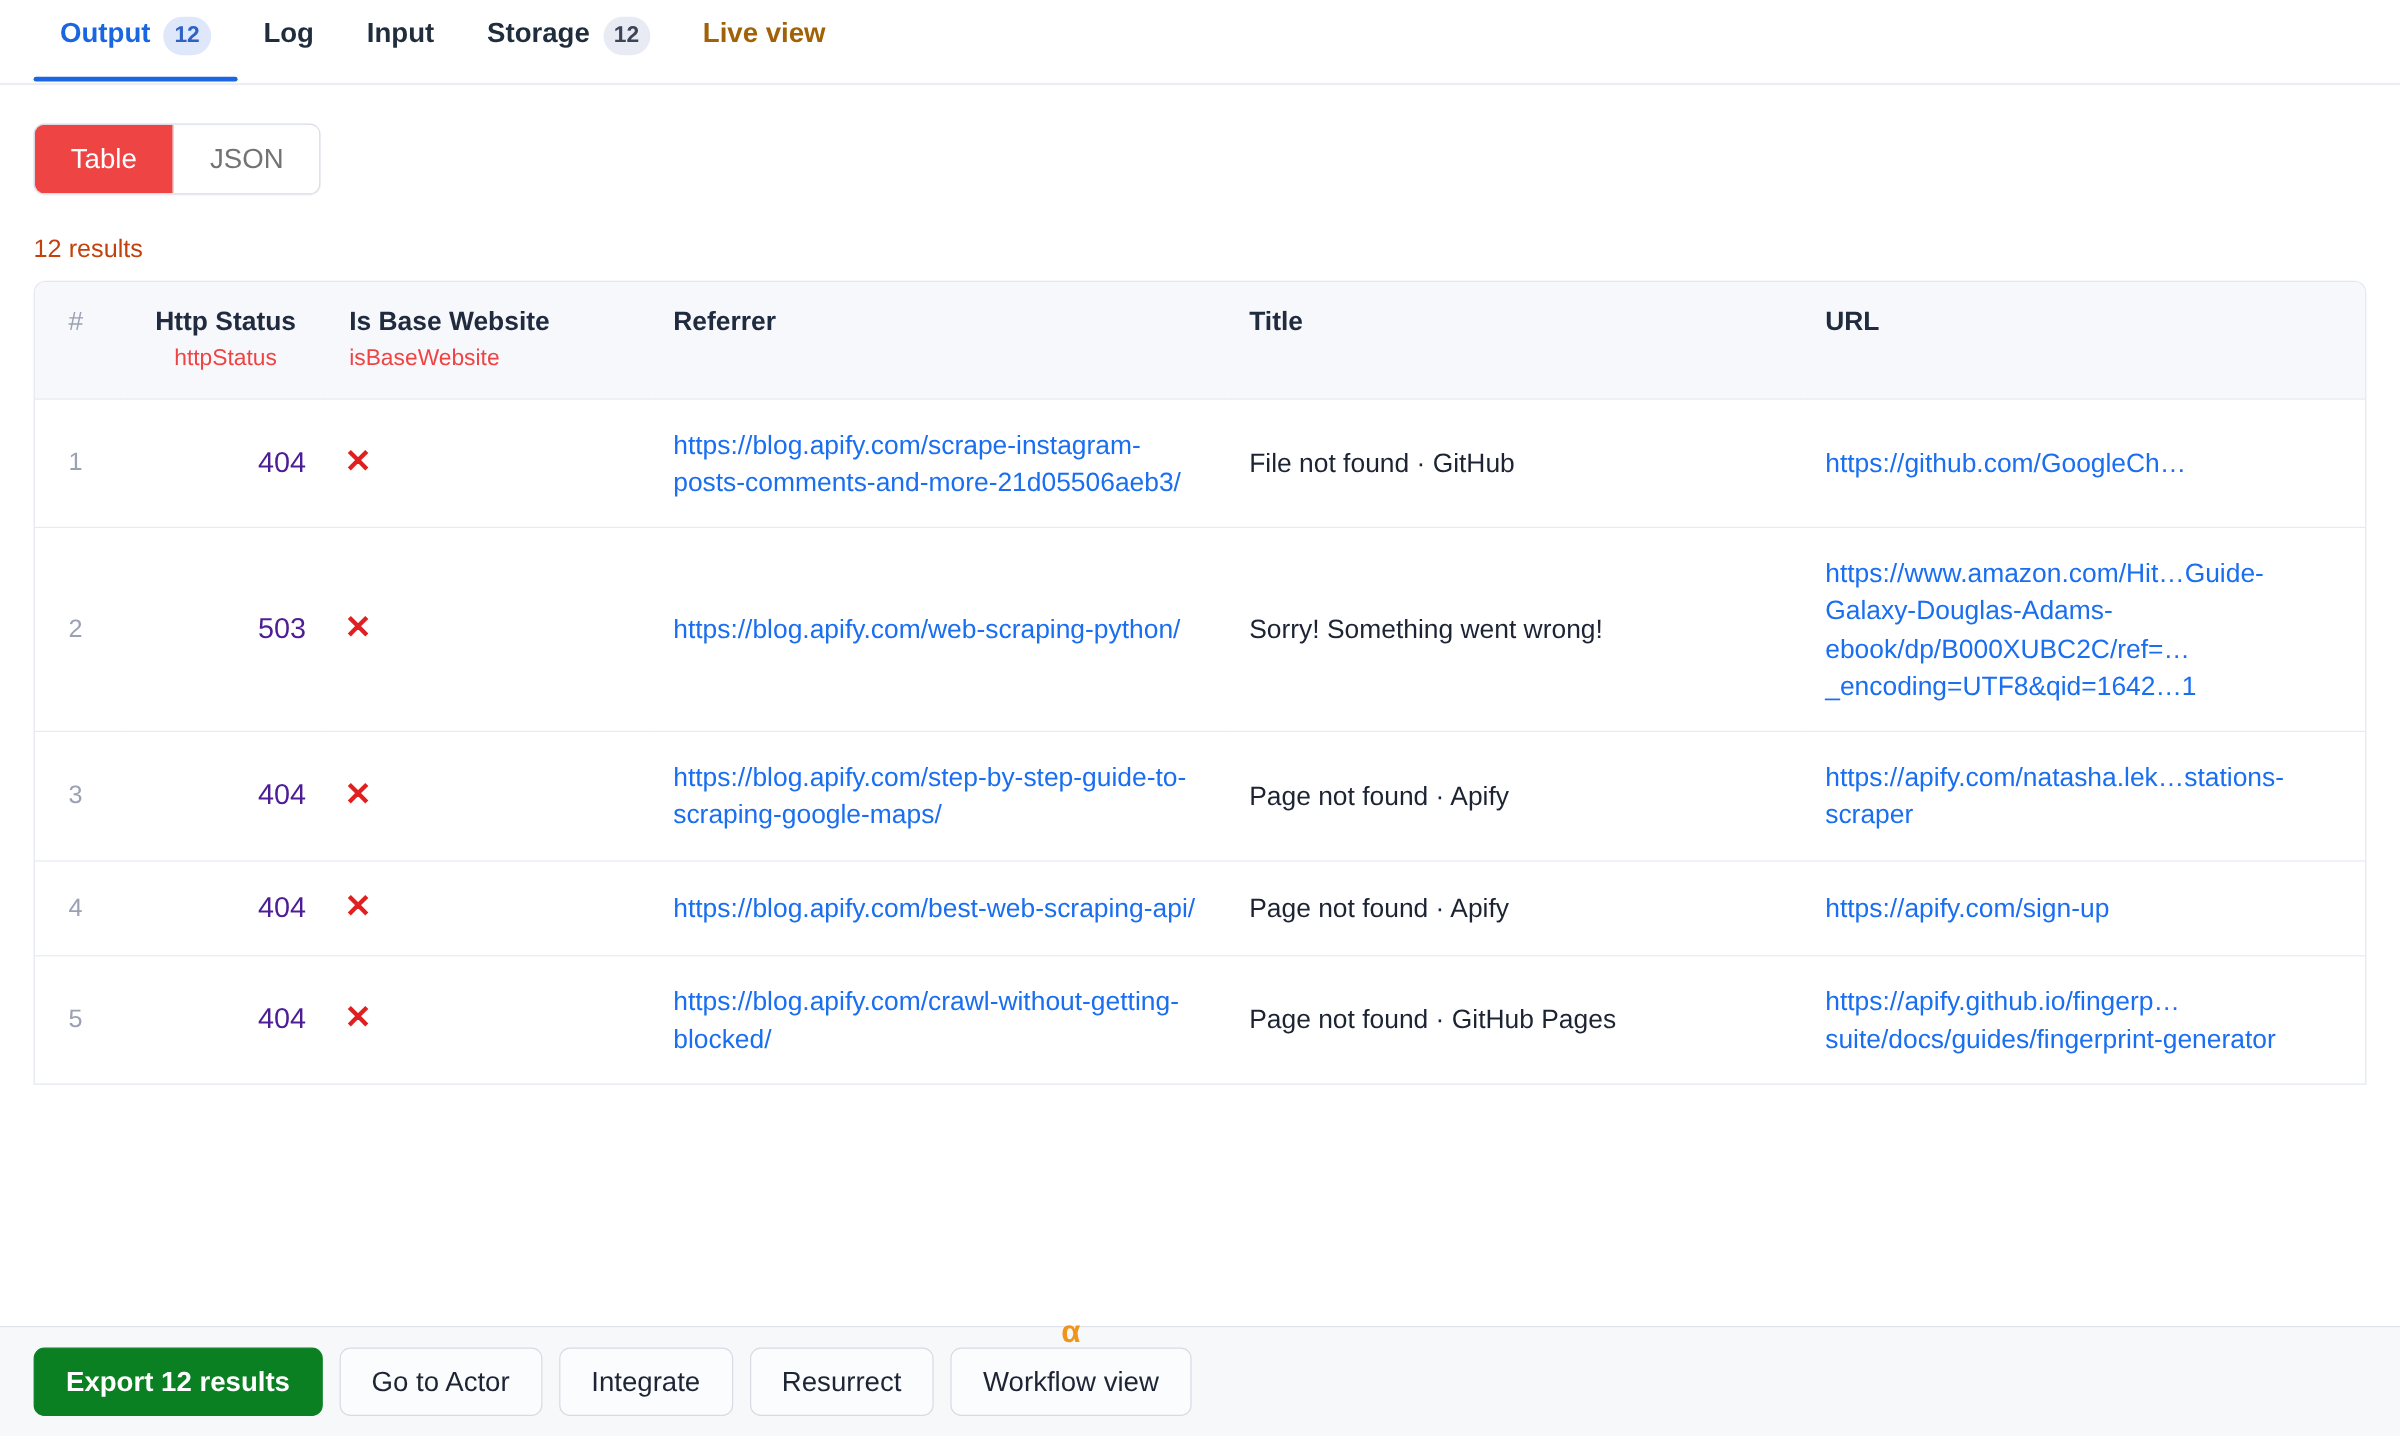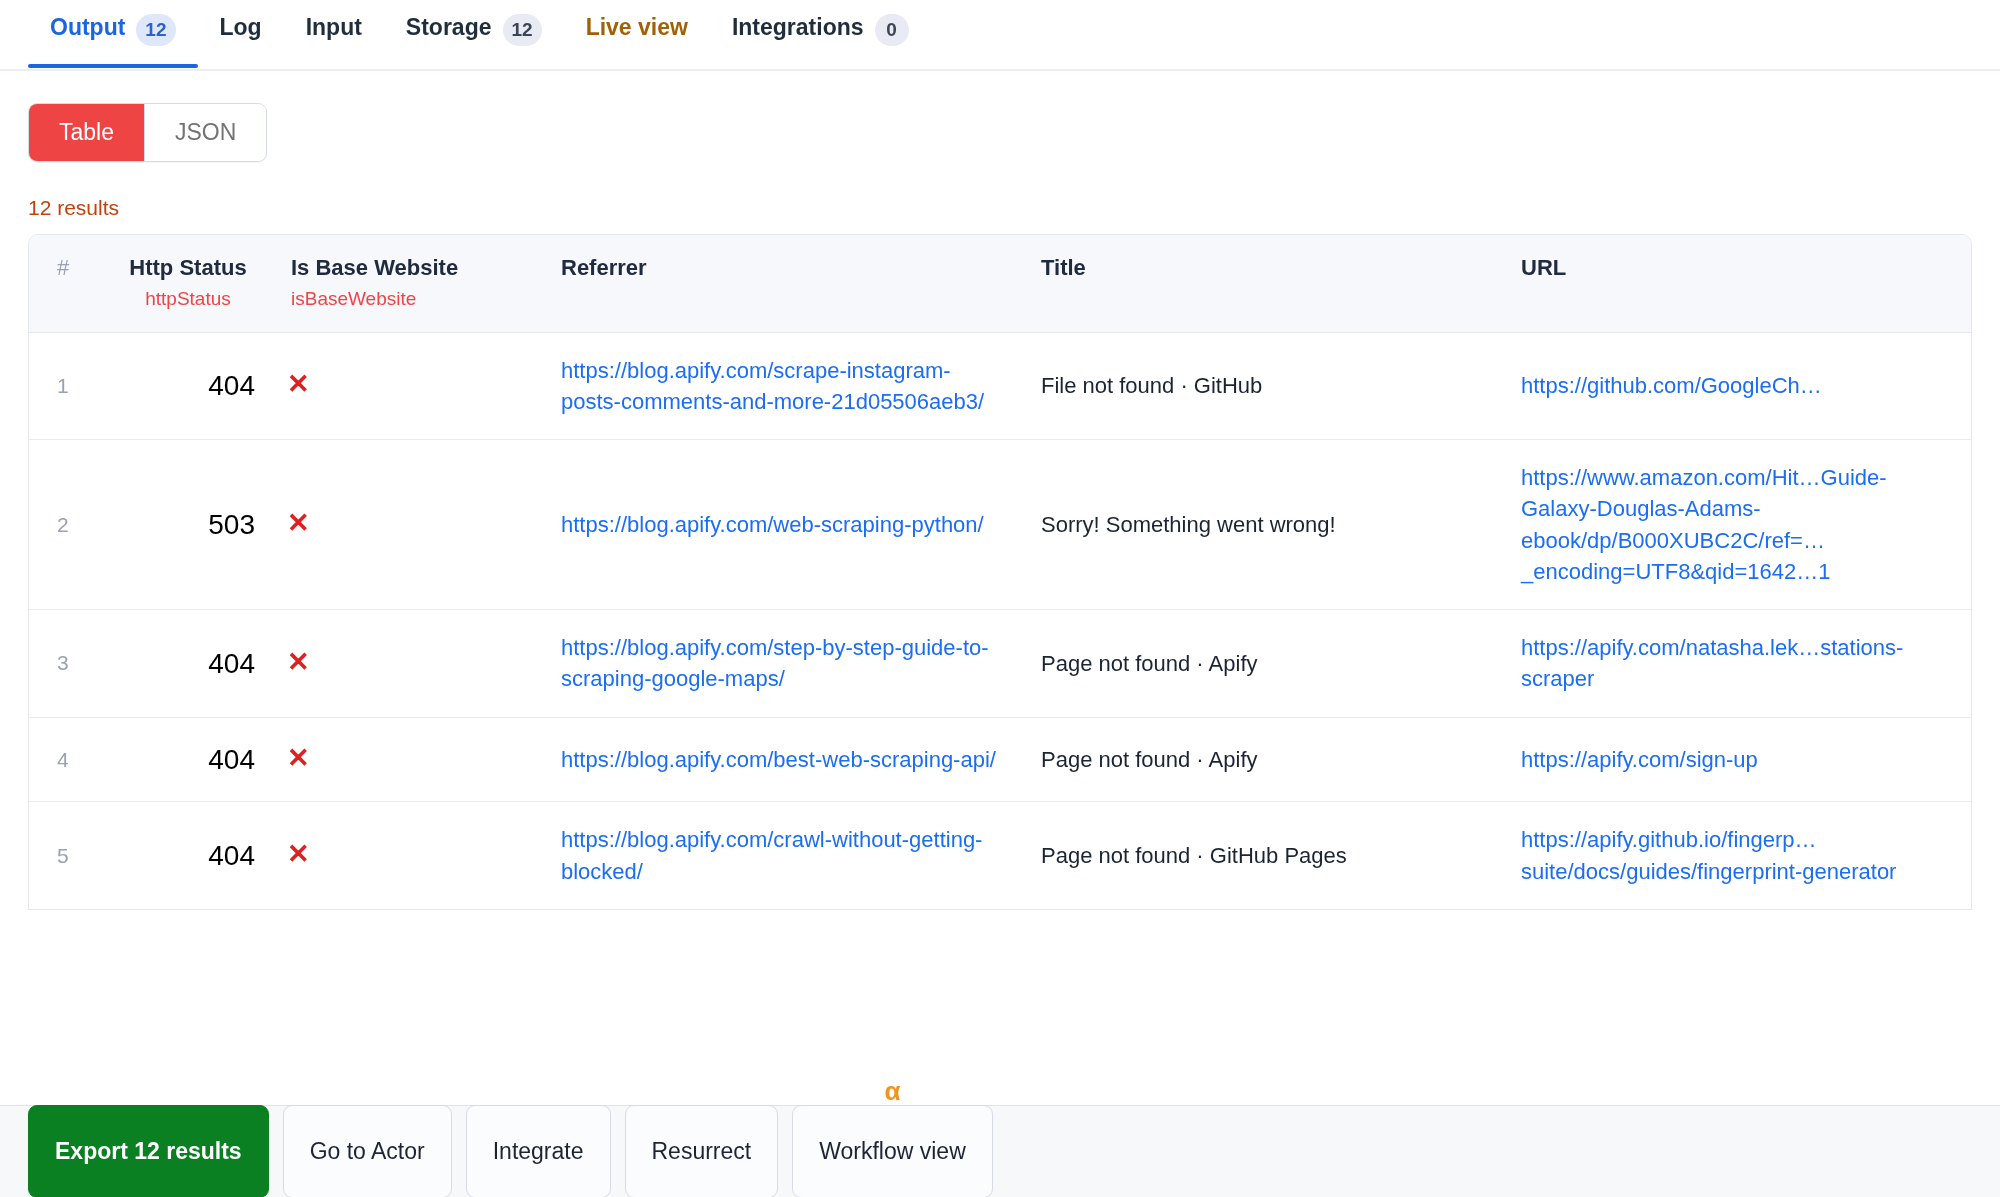--- a/index.html
+++ b/index.html
@@ -124,21 +124,21 @@
     vertical-align: middle;
     padding: 22px 18px;
     border-bottom: 1px solid #e8eaf2;
     font-size: 22px;
     color: #1c2434;
     line-height: 1.42;
     word-break: break-word;
   }
   tbody tr:last-child td { border-bottom: none; }
   td.c-idx  { color: #9aa1b2; font-size: 21px; padding-left: 28px; }
-  td.c-http { text-align: right; font-size: 28px; color: #000000; }
+  td.c-http { text-align: right; font-size: 24px; color: #4c1d95; }
   td.c-base { padding-left: 14px; }
   a.link { color: #1a6ef0; text-decoration: none; cursor: pointer; }
   .xmark {
     color: #e02020;
     font-size: 27px;
     font-weight: 700;
     line-height: 1;
     display: inline-block;
   }
 
@@ -150,21 +150,21 @@
     background: #f7f8fa;
     border-top: 1px solid #dfe3ec;
     display: flex;
     align-items: center;
     gap: 14px;
     padding: 0 28px;
   }
   .btn {
     font-family: "Liberation Sans", sans-serif;
     font-size: 23px;
-    padding: 32px 26px;
+    padding: 14px 26px;
     border-radius: 9px;
     border: 1px solid #d6dbe6;
     background: #fbfcfe;
     color: #1d2534;
     cursor: pointer;
     line-height: 1.2;
     white-space: nowrap;
   }
   .btn-primary {
     background: #0b8023;
@@ -198,24 +198,20 @@
   <div class="tab">
     <span>Input</span>
   </div>
   <div class="tab">
     <span>Storage</span>
     <span class="tab-badge">12</span>
   </div>
   <div class="tab disabled">
     <span>Live view</span>
   </div>
-  <div class="tab">
-    <span>Integrations</span>
-    <span class="tab-badge">0</span>
-  </div>
 </div>
 
 <div class="toolbar">
   <div class="segmented">
     <button class="seg-btn active">Table</button>
     <button class="seg-btn">JSON</button>
   </div>
 </div>
 
 <div class="results-count">12 results</div>

